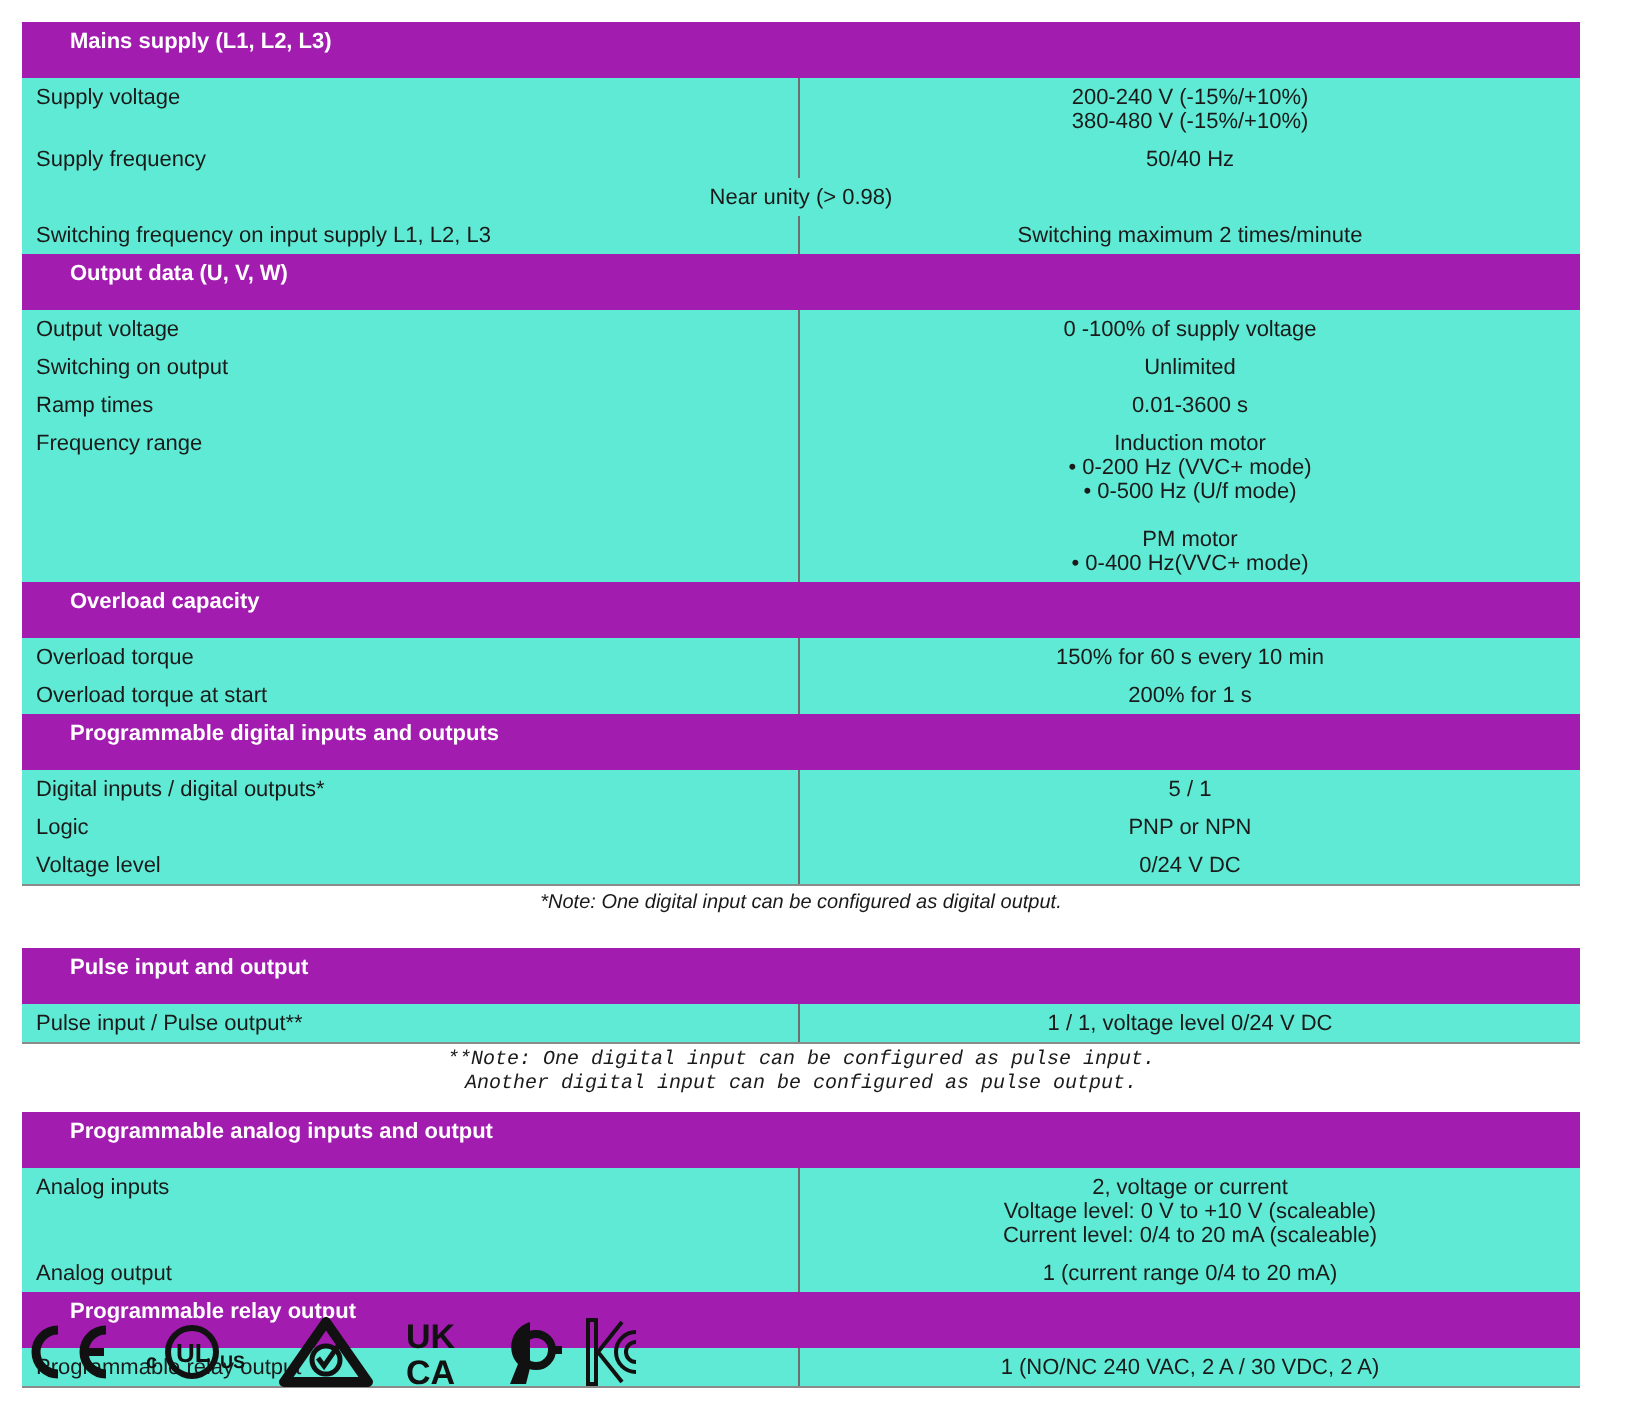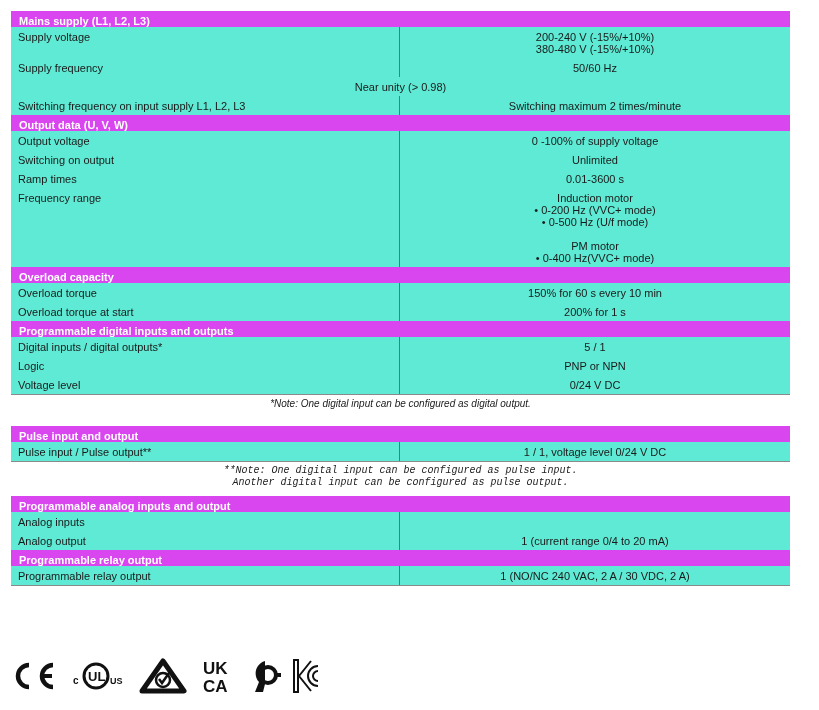--- a/index.html
+++ b/index.html
@@ -1,21 +1,21 @@
 <!DOCTYPE html>
 <html><head>
 <meta charset="utf-8">
 <style>
   html, body { margin:0; padding:0; background:#ffffff; }
   body { width:819px; height:710px; position:relative; overflow:hidden;
          font-family:"Liberation Sans", sans-serif; color:#1a1a1a; }
   .wrap { position:absolute; left:11px; top:11px; width:779px; }
   .sec { width:779px; }
-  .hdr { background:#d946ef; color:#fff; font-weight:bold; font-size:11px;
-         height:16px; line-height:20px; padding-left:8px; box-sizing:border-box; }
+  .hdr { background:#a21caf; color:#fff; font-weight:bold; font-size:11px;
+         height:28px; line-height:20px; padding-left:24px; box-sizing:border-box; }
   .row { display:flex; font-size:11px; line-height:12px; }
   .row.w { background:#5eead4; }
   .row.g { background:#5eead4; }
   .c1 { width:389px; padding:4px 7px 3px 7px; box-sizing:border-box; border-right:1px solid #6e6e6e; }
   .c2 { flex:1; padding:4px 7px 3px 7px; box-sizing:border-box; white-space:pre-line;text-align:center; }
   .last { border-bottom:1px solid #8a8a8a; }
   .note { font-style:italic; font-size:10px; line-height:12px; padding:3px 1px 0 1px; height:23px; box-sizing:border-box;text-align:center; }
   .note2 { height:34px;font-family:Liberation Mono, monospace; }
   .icons { position:absolute; left:11px; top:655px; display:flex; align-items:center; gap:0; height:42px; }
   .icons svg { display:block; }
@@ -27,21 +27,21 @@
 
   <div class="sec">
     <div class="hdr">Mains supply (L1, L2, L3)</div>
     <div class="row w">
         <div class="c1">Supply voltage</div>
         <div class="c2">200-240 V (-15%/+10%)
 380-480 V (-15%/+10%)</div>
       </div>
     <div class="row g">
         <div class="c1">Supply frequency</div>
-        <div class="c2">50/60 Hz</div>
+        <div class="c2">50/40 Hz</div>
       </div>
     <div class="row w">
         <div class="c2">Near unity (&gt; 0.98)</div>
       </div>
     <div class="row g">
         <div class="c1">Switching frequency on input supply L1, L2, L3</div>
         <div class="c2">Switching maximum 2 times/minute</div>
       </div>
   </div>
 
@@ -108,20 +108,23 @@
         <div class="c2">1 / 1, voltage level 0/24 V DC</div>
       </div>
     <div class="note note2" style="white-space:pre-line">**Note: One digital input can be configured as pulse input.
 Another digital input can be configured as pulse output.</div>
   </div>
 
   <div class="sec">
     <div class="hdr">Programmable analog inputs and output</div>
     <div class="row w">
         <div class="c1">Analog inputs</div>
+        <div class="c2">2, voltage or current
+Voltage level: 0 V to +10 V (scaleable)
+Current level: 0/4 to 20 mA (scaleable)</div>
       </div>
     <div class="row g">
         <div class="c1">Analog output</div>
         <div class="c2">1 (current range 0/4 to 20 mA)</div>
       </div>
   </div>
 
   <div class="sec">
     <div class="hdr">Programmable relay output</div>
     <div class="row w last">

